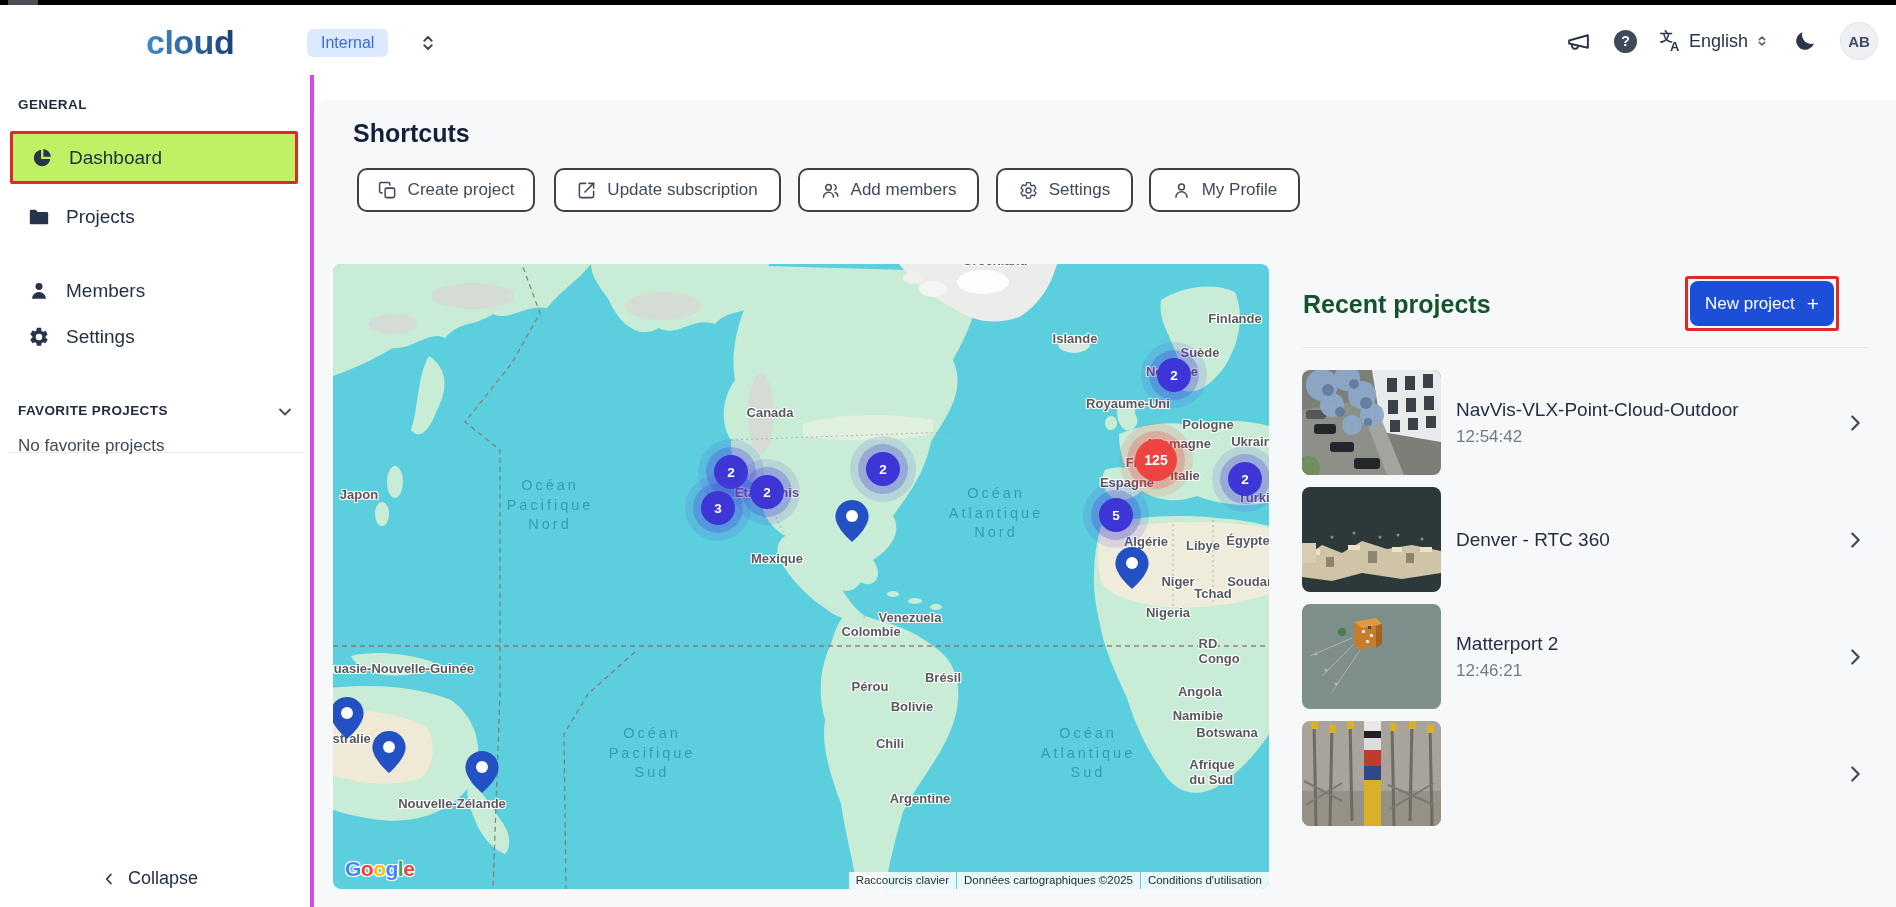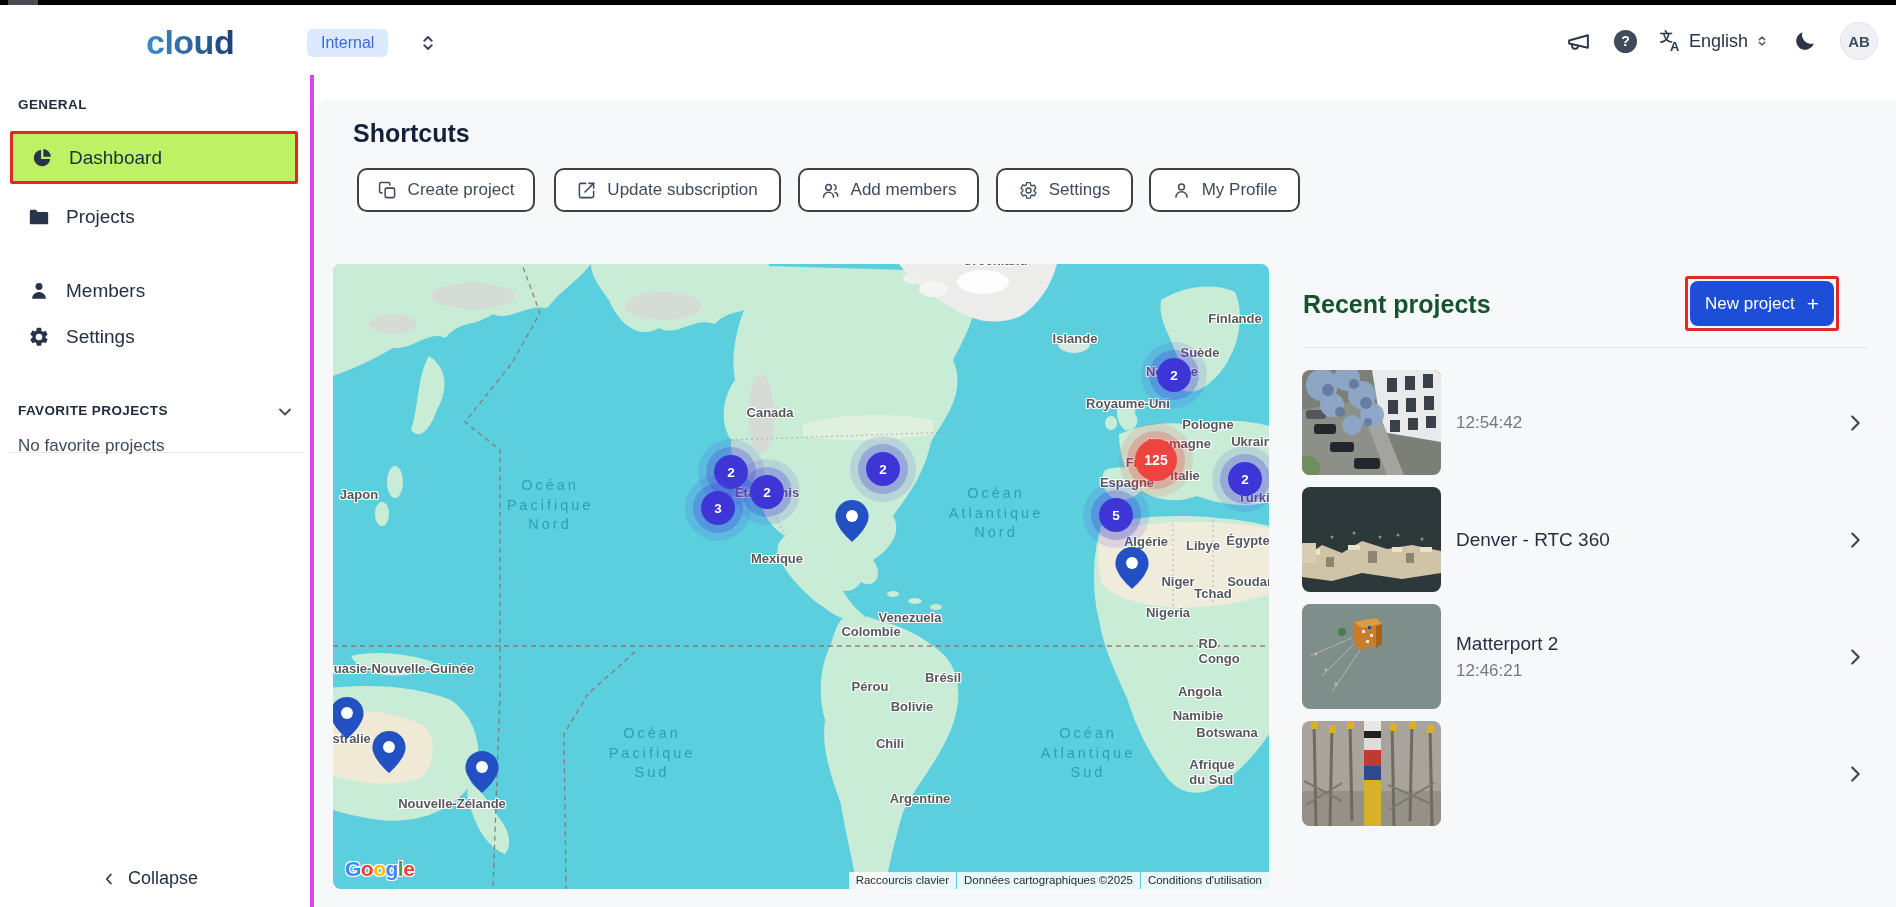--- a/index.html
+++ b/index.html
@@ -433,20 +433,21 @@
           <circle cx="26" cy="20" r="6"></circle>
           <circle cx="52" cy="14" r="5"></circle>
           <circle cx="64" cy="33" r="6"></circle>
           <circle cx="38" cy="42" r="5"></circle>
           <circle cx="66" cy="52" r="4"></circle>
         </g>
       <circle cx="6" cy="98" r="12" fill="#6f8f5f"></circle>
     </svg>
   </div>
   <div class="proj-text">
+    <span class="proj-name">NavVis-VLX-Point-Cloud-Outdoor</span>
     <span class="proj-time">12:54:42</span>
   </div>
   <span class="proj-chevron">
     <svg viewBox="0 0 24 24" width="22" height="22" fill="none" stroke="#3c4758" stroke-width="2.4" stroke-linecap="round" stroke-linejoin="round">
         <polyline points="9 5 16 12 9 19"></polyline>
       </svg>
   </span>
 </div>
 
 <div class="proj-row" style="top:486px;">

